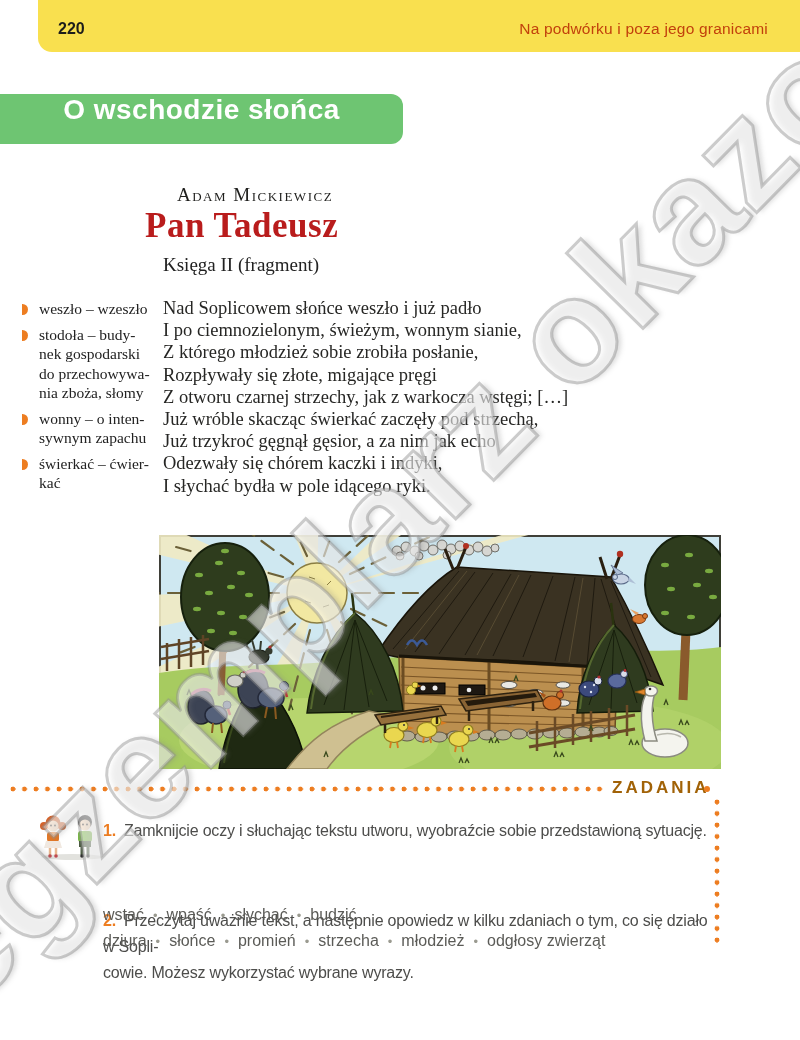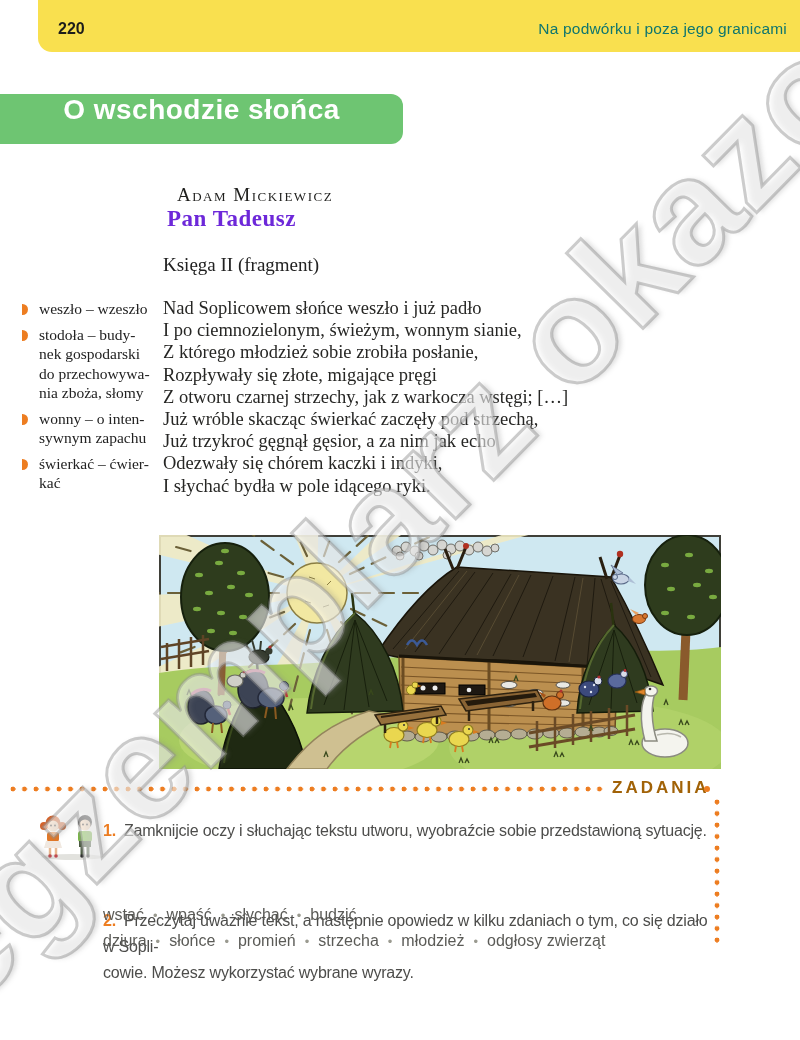--- a/index.html
+++ b/index.html
@@ -3,34 +3,34 @@
 <meta charset="utf-8">
 <style>
   html,body{margin:0;padding:0;}
   body{width:800px;height:1040px;background:#ffffff;overflow:hidden;
        font-family:"Liberation Sans",sans-serif;}
   .page{position:relative;width:800px;height:1040px;background:#fff;}
 
   
   .topbar{position:absolute;left:38px;top:0;right:0;height:52px;background:#F9E04F;
           border-bottom-left-radius:14px;display:flex;align-items:center;
-          justify-content:space-between;padding:6px 13px 0 20px;box-sizing:border-box;}
+          justify-content:space-between;padding:6px 32px 0 20px;box-sizing:border-box;}
   .pagenum{font-weight:bold;font-size:16px;color:#1d1d1b;}
-  .chapter{font-size:15.5px;color:#0f766e;letter-spacing:0.2px;}
+  .chapter{font-size:15.5px;color:#c2410c;letter-spacing:0.2px;}
 
   
   .banner{position:absolute;left:0;top:94px;width:403px;height:50px;background:#6EC572;
           border-radius:0 12px 12px 0;display:flex;justify-content:center;}
   .banner span{color:#fff;font-weight:bold;font-size:28px;letter-spacing:0.5px;}
 
   
   .author{position:absolute;left:163px;top:184px;font-family:"Liberation Serif",serif;
           font-variant:small-caps;font-size:19px;letter-spacing:1.5px;color:#1f1f1d;margin-left:14px;}
-  .ptitle{position:absolute;left:167px;top:206px;font-family:"Liberation Serif",serif;
-          font-size:23px;font-weight:600;color:#6d28d9;letter-spacing:0.5px;}
+  .ptitle{position:absolute;left:145px;top:206px;font-family:"Liberation Serif",serif;
+          font-size:35px;font-weight:600;color:#b91c1c;letter-spacing:0.5px;}
   .psub{position:absolute;left:163px;top:254px;font-family:"Liberation Serif",serif;
         font-size:19px;color:#222;}
 
   
   .gloss{position:absolute;left:22px;top:299px;width:138px;
          font-family:"Liberation Serif",serif;font-size:15.5px;line-height:19.5px;color:#222;}
   .gitem{position:relative;padding-left:17px;margin-bottom:6px;}
   .gbullet{position:absolute;left:0;top:5px;width:6px;height:11px;background:#ED7D21;
            border-radius:0 8px 8px 0;}
   .gterm{font-weight:normal;}

